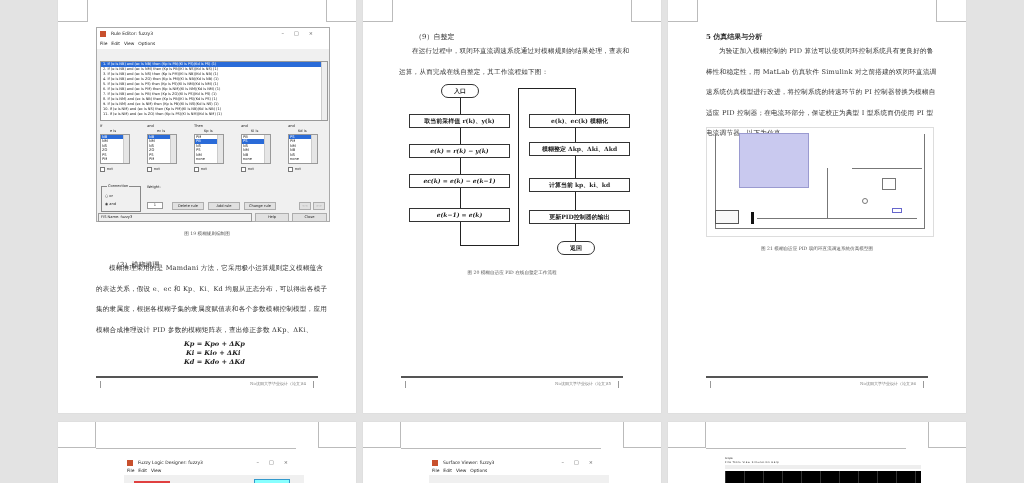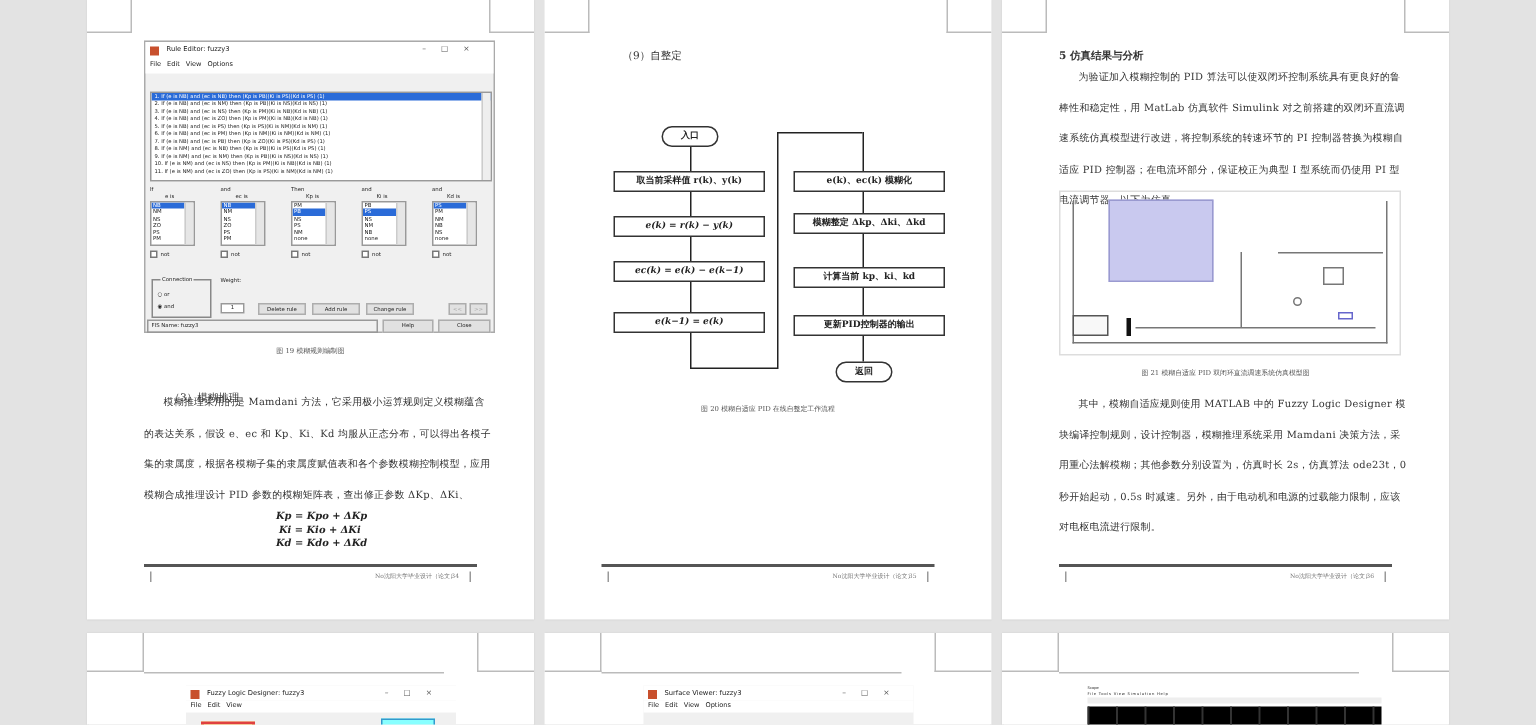--- a/index.html
+++ b/index.html
@@ -177,20 +177,21 @@
       <span class="c">No</span>
       <span class="n">34</span>
       <span class="r"></span>
     </div>
 </div>
 
 <div class="page" style="left:363px;top:0;width:298px;height:413px">
   <div class="crop" style="left:0;top:0;width:30px;height:22px;border-right-width:1px;border-bottom-width:1px"></div>
   <div class="crop" style="right:0;top:0;width:30px;height:22px;border-left-width:1px;border-bottom-width:1px"></div>
   <div class="heading" style="left:52px;top:32px">（9）自整定</div>
+  <div class="para" style="left:36px;top:41px;width:236px">在运行过程中，双闭环直流调速系统通过对模糊规则的结果处理，查表和运算，从而完成在线自整定，其工作流程如下图：</div>
 
   <div>
     <div class="fc" style="left:78px;top:84px;width:38px;height:14px;border-radius:7px;line-height:12px">入口</div>
     <div class="arrow" style="left:97px;top:98px;height:16px"></div>
     <div class="fc" style="left:46px;top:114px;width:101px;height:14px;line-height:12px">取当前采样值 r(k)、y(k)</div>
     <div class="arrow" style="left:97px;top:128px;height:16px"></div>
     <div class="fc" style="left:46px;top:144px;width:101px;height:14px;line-height:12px;font-style:italic">e(k) = r(k) − y(k)</div>
     <div class="arrow" style="left:97px;top:158px;height:16px"></div>
     <div class="fc" style="left:46px;top:174px;width:101px;height:14px;line-height:12px;font-style:italic">ec(k) = e(k) − e(k−1)</div>
     <div class="arrow" style="left:97px;top:188px;height:20px"></div>
@@ -232,21 +233,20 @@
     <div style="position:absolute;left:8px;top:82px;width:24px;height:14px;border:1px solid #555;background:#f8f8f8"></div>
     <div style="position:absolute;left:44px;top:84px;width:3px;height:12px;background:#111"></div>
     <div style="position:absolute;left:50px;top:90px;width:160px;height:1px;background:#777"></div>
     <div style="position:absolute;left:120px;top:40px;width:1px;height:50px;background:#777"></div>
     <div style="position:absolute;left:145px;top:40px;width:70px;height:1px;background:#777"></div>
     <div style="position:absolute;left:175px;top:50px;width:14px;height:12px;border:1px solid #777"></div>
     <div style="position:absolute;left:155px;top:70px;width:6px;height:6px;border:1px solid #777;border-radius:50%"></div>
     <div style="position:absolute;left:185px;top:80px;width:10px;height:5px;border:1px solid #66c"></div>
   </div>
   <div class="caption" style="top:246px">图 21 模糊自适应 PID 双闭环直流调速系统仿真模型图</div>
-  <div class="para" style="left:38px;top:259px;width:232px">其中，模糊自适应规则使用 MATLAB 中的 Fuzzy Logic Designer 模块编译控制规则，设计控制器，模糊推理系统采用 Mamdani 决策方法，采用重心法解模糊；其他参数分别设置为，仿真时长 2s，仿真算法 ode23t，0 秒开始起动，0.5s 时减速。另外，由于电动机和电源的过载能力限制，应该对电枢电流进行限制。</div>
   <div class="footer" style="top:376px">
       <span class="l"></span>
       <span class="t">沈阳大学毕业设计（论文）</span>
       <span class="c">No</span>
       <span class="n">36</span>
       <span class="r"></span>
     </div>
 </div>
 
 <div class="page" style="left:58px;top:422px;width:298px;height:70px">

